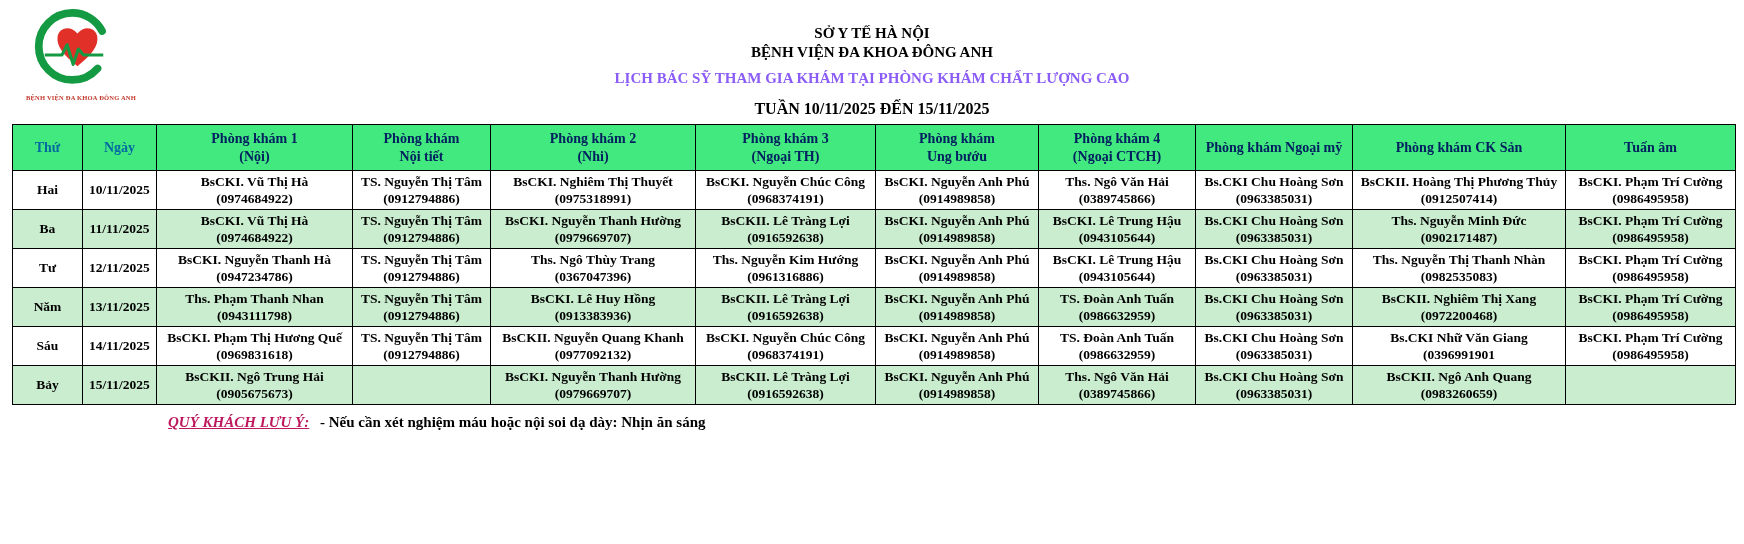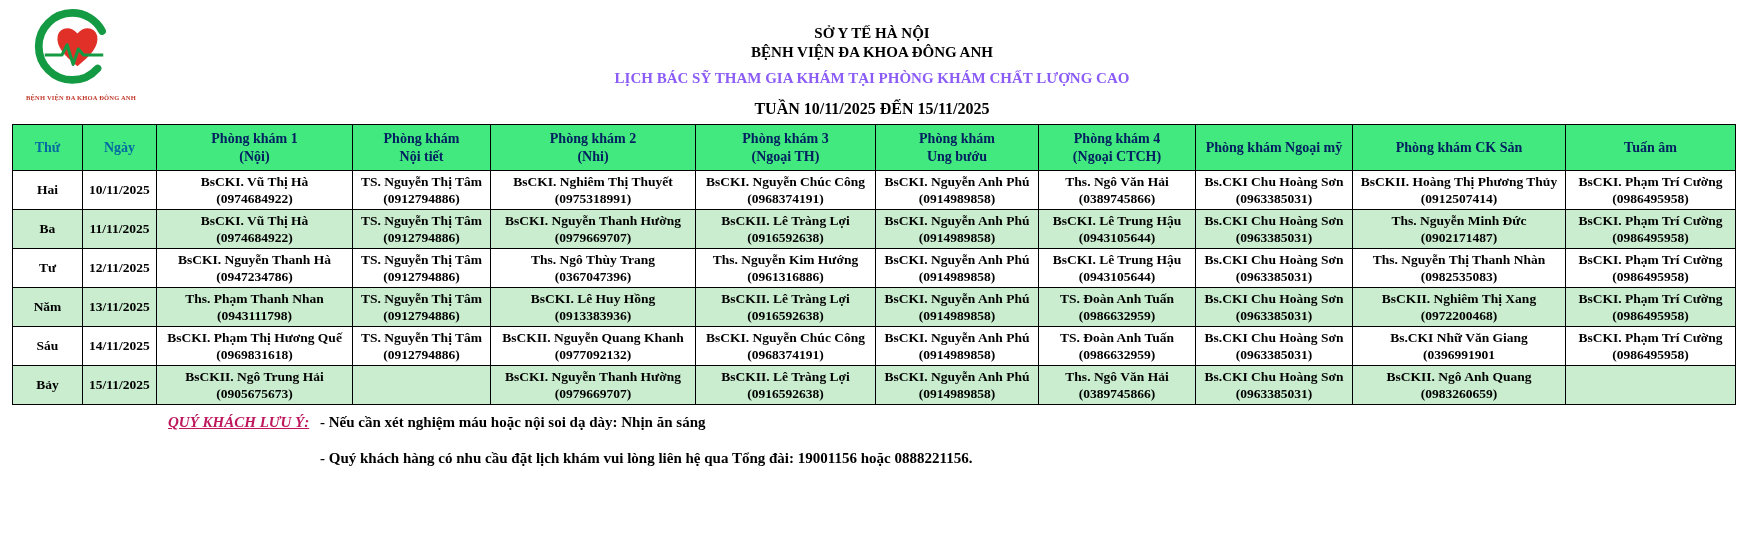--- a/index.html
+++ b/index.html
@@ -396,17 +396,16 @@
             <div class="doc-phone"></div>
           </td>
         </tr>
       </tbody>
   </table>
 
   <div class="notes-row">
     <div class="notes-label">QUÝ KHÁCH LƯU Ý:</div>
     <div class="notes-list">
       <div class="note-item">- Nếu cần xét nghiệm máu hoặc nội soi dạ dày: Nhịn ăn sáng</div>
-      <div class="note-item">- Quý khách hàng có nhu cầu đặt lịch khám vui lòng liên hệ qua Tổng đài: 19001156 hoặc 0888221156.</div>
     </div>
   </div>
 
 </div>
 
 </body></html>

